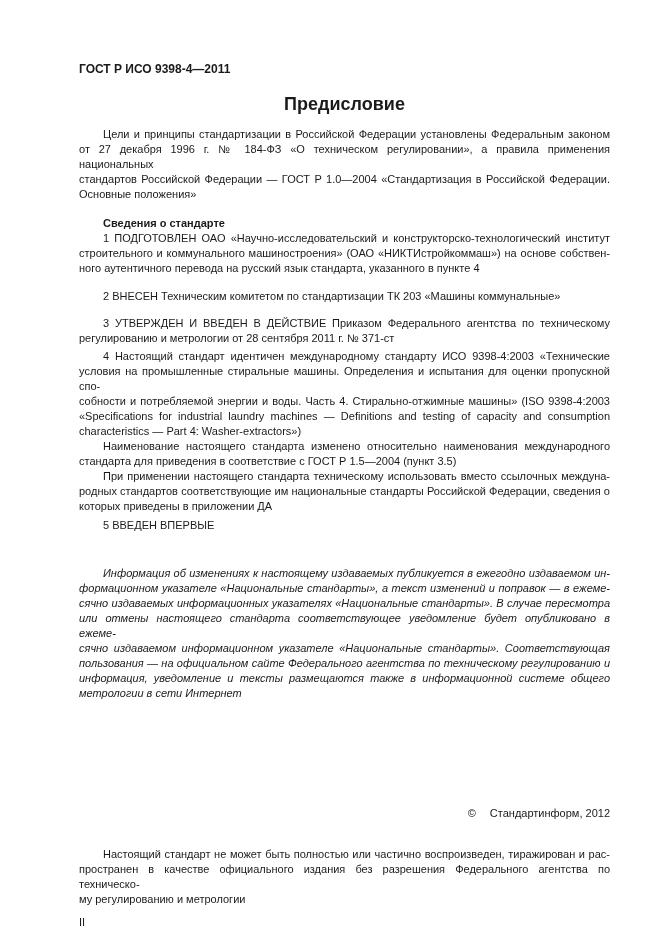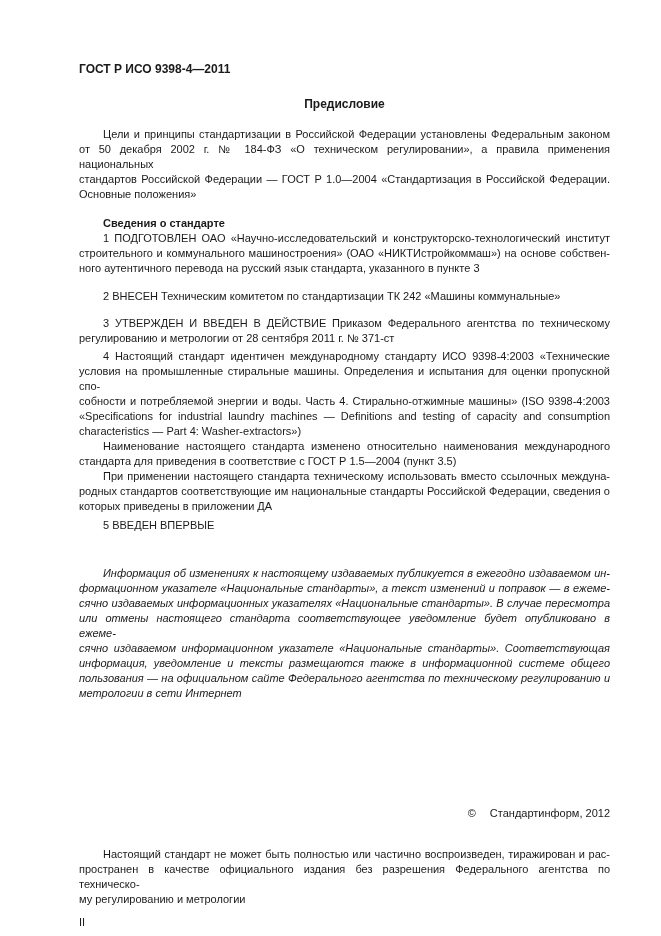--- a/index.html
+++ b/index.html
@@ -17,21 +17,21 @@
     line-height: 15px;
   }
   .running-header {
     font-weight: bold;
     font-size: 12px;
     line-height: 14px;
   }
   .doc-title {
     margin-top: 20px;
     font-weight: bold;
-    font-size: 12px;
+    font-size: 18px;
     line-height: 16px;
     text-align: center;
   }
   .para > div {
     text-align: justify;
     text-align-last: justify;
   }
   .para > div:last-child { text-align-last: left; }
   .para.indent > div:first-child { text-indent: 24px; }
   .para.italic > div { font-style: italic; }
@@ -60,35 +60,35 @@
 <body>
 
 <div class="page">
 
   <div class="running-header">ГОСТ Р ИСО 9398-4—2011</div>
 
   <div class="doc-title">Предисловие</div>
 
   <div class="para indent m-intro">
       <div>Цели и принципы стандартизации в Российской Федерации установлены Федеральным законом</div>
-      <div>от 50 декабря 2002 г. № 184-ФЗ «О техническом регулировании», а правила применения национальных</div>
+      <div>от 27 декабря 1996 г. № 184-ФЗ «О техническом регулировании», а правила применения национальных</div>
       <div>стандартов Российской Федерации — ГОСТ Р 1.0—2004 «Стандартизация в Российской Федерации.</div>
       <div>Основные положения»</div>
     </div>
 
   <div class="subhead">Сведения о стандарте</div>
 
   <div class="para indent m-c1">
       <div>1  ПОДГОТОВЛЕН ОАО «Научно-исследовательский и конструкторско-технологический институт</div>
       <div>строительного и коммунального машиностроения» (ОАО «НИКТИстройкоммаш») на основе собствен-</div>
-      <div>ного аутентичного перевода на русский язык стандарта, указанного в пункте 3</div>
+      <div>ного аутентичного перевода на русский язык стандарта, указанного в пункте 4</div>
     </div>
 
   <div class="para indent m-c2">
-      <div>2  ВНЕСЕН Техническим комитетом по стандартизации ТК 242 «Машины коммунальные»</div>
+      <div>2  ВНЕСЕН Техническим комитетом по стандартизации ТК 203 «Машины коммунальные»</div>
     </div>
 
   <div class="para indent m-c3">
       <div>3  УТВЕРЖДЕН  И  ВВЕДЕН  В  ДЕЙСТВИЕ  Приказом Федерального агентства по техническому</div>
       <div>регулированию и метрологии от 28 сентября 2011 г. № 371-ст</div>
     </div>
 
   <div class="para indent m-c4">
       <div>4  Настоящий стандарт идентичен международному стандарту ИСО 9398-4:2003 «Технические</div>
       <div>условия на промышленные стиральные машины. Определения и испытания для оценки пропускной спо-</div>
@@ -111,22 +111,22 @@
   <div class="para indent m-c5">
       <div>5  ВВЕДЕН ВПЕРВЫЕ</div>
     </div>
 
   <div class="para indent italic m-italic">
       <div>Информация об изменениях к настоящему издаваемых публикуется в ежегодно издаваемом ин-</div>
       <div>формационном указателе «Национальные стандарты», а текст изменений и поправок — в ежеме-</div>
       <div>сячно издаваемых информационных указателях «Национальные стандарты». В случае пересмотра</div>
       <div>или отмены настоящего стандарта соответствующее уведомление будет опубликовано в ежеме-</div>
       <div>сячно издаваемом информационном указателе «Национальные стандарты». Соответствующая</div>
+      <div>пользования — на официальном сайте Федерального агентства по техническому регулированию и</div>
       <div>информация, уведомление и тексты размещаются также в информационной системе общего</div>
-      <div>пользования — на официальном сайте Федерального агентства по техническому регулированию и</div>
       <div>метрологии в сети Интернет</div>
     </div>
 
   <div class="copyright">
     <span>©</span>
     <span>Стандартинформ, 2012</span>
   </div>
 
   <div class="para indent m-footer">
       <div>Настоящий стандарт не может быть полностью или частично воспроизведен, тиражирован и рас-</div>

